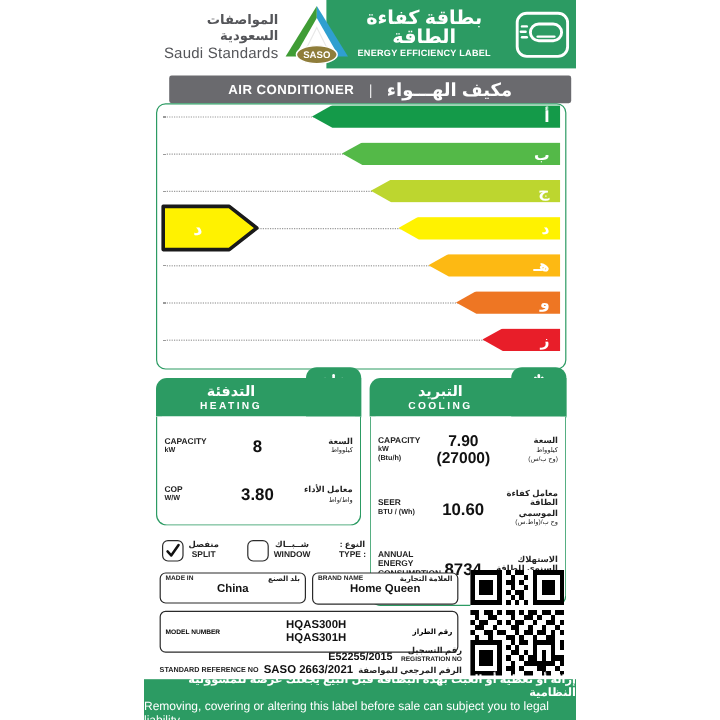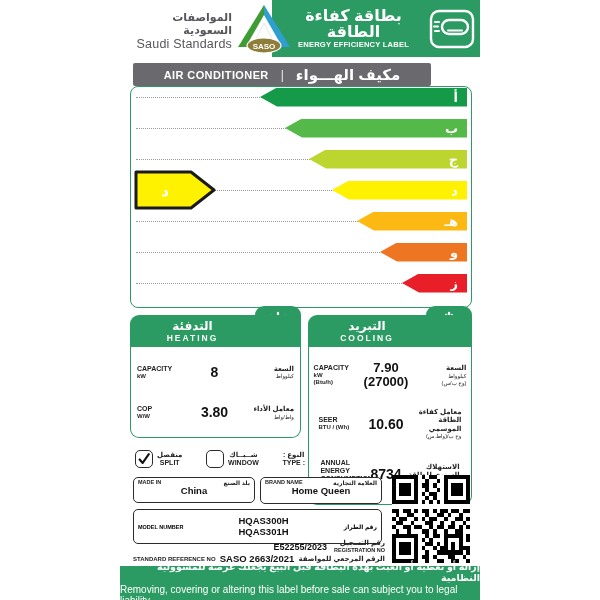--- a/index.html
+++ b/index.html
@@ -13,21 +13,21 @@
   .hdr-title{flex:1;text-align:center;color:#fff;padding-left:6px;}
   .hdr-title .ar{font-size:16px;font-weight:bold;line-height:16px;}
   .hdr-title .en{font-size:7.6px;font-weight:bold;letter-spacing:.2px;line-height:10px;}
   .ac-icon{width:46px;height:40px;margin-right:5px;flex:0 0 auto;}
   .org{position:absolute;left:8px;top:11px;width:104px;text-align:right;color:var(--logo-gray);}
   .org .ar{font-size:11px;font-weight:bold;line-height:13px;}
   .org .en{font-size:12.5px;line-height:15px;letter-spacing:.2px;}
   .saso{position:absolute;left:112px;top:2px;width:64px;height:52px;z-index:2;}
 
   
-  .prodbar{position:absolute;left:13px;top:63px;width:298px;height:23px;background:var(--bar-gray);border-radius:2px;
+  .prodbar{position:absolute;left:21px;top:63px;width:335px;height:23px;background:var(--bar-gray);border-radius:2px;
            display:flex;align-items:center;justify-content:center;gap:12px;color:#fff;}
   .prodbar .en{font-size:11px;font-weight:bold;letter-spacing:.4px;}
   .prodbar .sep{font-size:12px;opacity:.85;}
   .prodbar .ar{font-size:15px;font-weight:bold;}
 
   
   .rating{position:absolute;left:10px;top:86px;width:342px;height:222px;border:1.5px solid var(--brand-green);border-radius:8px;background:#fff;}
   .dotline{position:absolute;left:5px;right:5px;height:0;border-top:1px dotted #9a9a9a;z-index:0;}
   .grade-bar{position:absolute;right:4px;height:19px;z-index:1;
              clip-path:polygon(0 50%,17px 0,100% 0,100% 100%,17px 100%);display:flex;align-items:center;justify-content:flex-end;}
@@ -40,21 +40,21 @@
               display:flex;align-items:flex-start;justify-content:center;padding-top:4px;}
   .panel .head{position:absolute;left:0;top:9px;right:0;height:32px;background:var(--brand-green);border-radius:9px 0 0 0;
                color:#fff;text-align:center;padding-right:46px;display:flex;flex-direction:column;justify-content:center;}
   .panel .head .ar{font-size:12px;font-weight:bold;line-height:13px;}
   .panel .head .en{font-size:8.5px;font-weight:bold;letter-spacing:2px;line-height:10px;}
   .panel .body{position:absolute;left:0;top:41px;right:0;background:#fff;border:1.5px solid var(--brand-green);border-top:none;
                border-radius:0 0 9px 9px;padding:5px 6px 4px 6px;display:flex;flex-direction:column;justify-content:space-around;}
   .heating{left:10px;width:171px;}
   .heating .body{height:91px;}
   .cooling{left:188px;width:164px;}
-  .cooling .body{height:158px;align-items:center;}
+  .cooling .body{height:158px;}
   .spec-row{display:flex;align-items:center;}
   .spec-en{width:50px;color:var(--text-dark);}
   .spec-en .l{font-size:7px;font-weight:bold;line-height:8px;}
   .spec-en .u{font-size:6px;line-height:7.5px;font-weight:bold;}
   .spec-val{flex:1;text-align:center;color:#111;font-weight:bold;}
   .spec-val .v1{font-size:14px;line-height:15px;}
   .spec-val .v2{font-size:13px;line-height:14px;}
   .spec-ar{width:52px;text-align:right;color:var(--text-dark);direction:rtl;}
   .spec-ar .l{font-size:7px;font-weight:bold;line-height:8.5px;}
   .spec-ar .u{font-size:5.5px;line-height:7px;}
@@ -431,21 +431,21 @@
           <rect x="15" y="19" width="2" height="1"></rect>
           <rect x="19" y="19" width="1" height="1"></rect>
         <rect x="9" y="20" width="1" height="1"></rect>
           <rect x="12" y="20" width="2" height="1"></rect>
           <rect x="16" y="20" width="2" height="1"></rect>
           <rect x="20" y="20" width="1" height="1"></rect>
       </g>
     </svg>
 
     <div class="regrow">
-      <span class="val">E52255/2023</span>
+      <span class="val">E52255/2015</span>
       <div class="regstack">
         <div class="ar">رقم التسجيل</div>
         <div class="en">REGISTRATION NO</div>
       </div>
     </div>
     <div class="stdrow">
       <span class="le">STANDARD REFERENCE NO</span>
       <span class="val">SASO 2663/2021</span>
       <span class="la">الرقم المرجعي للمواصفة</span>
     </div>

